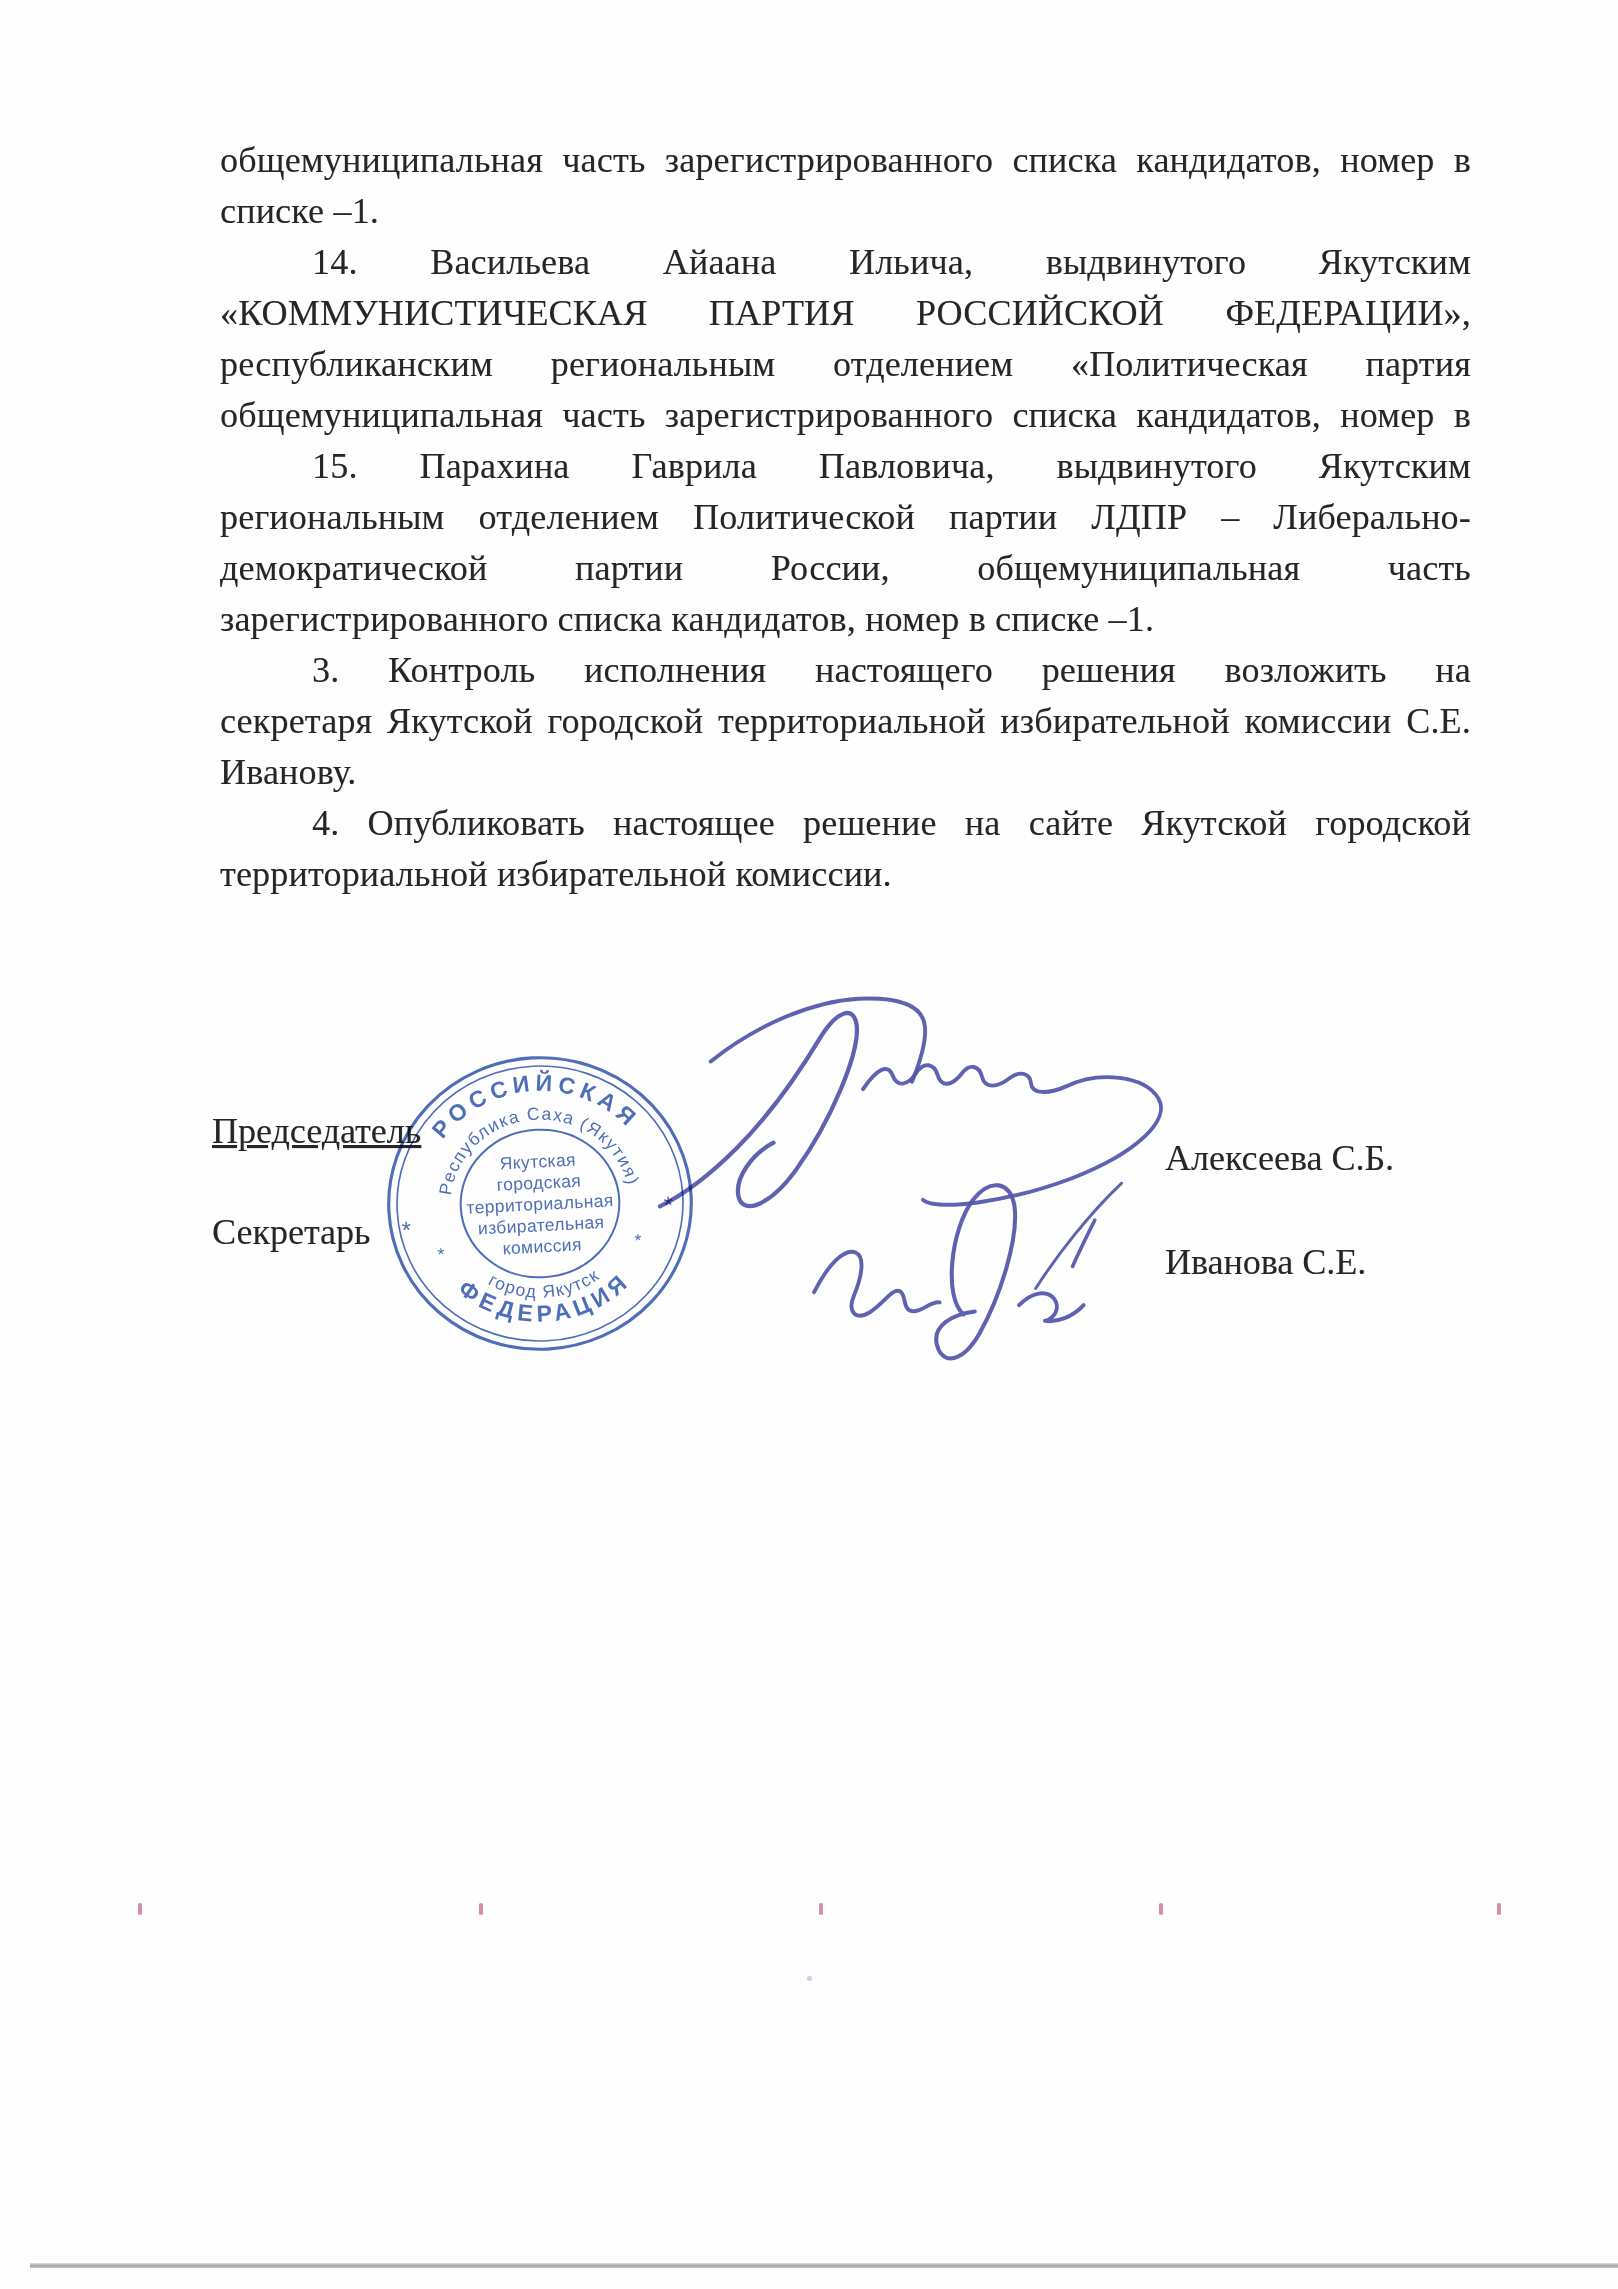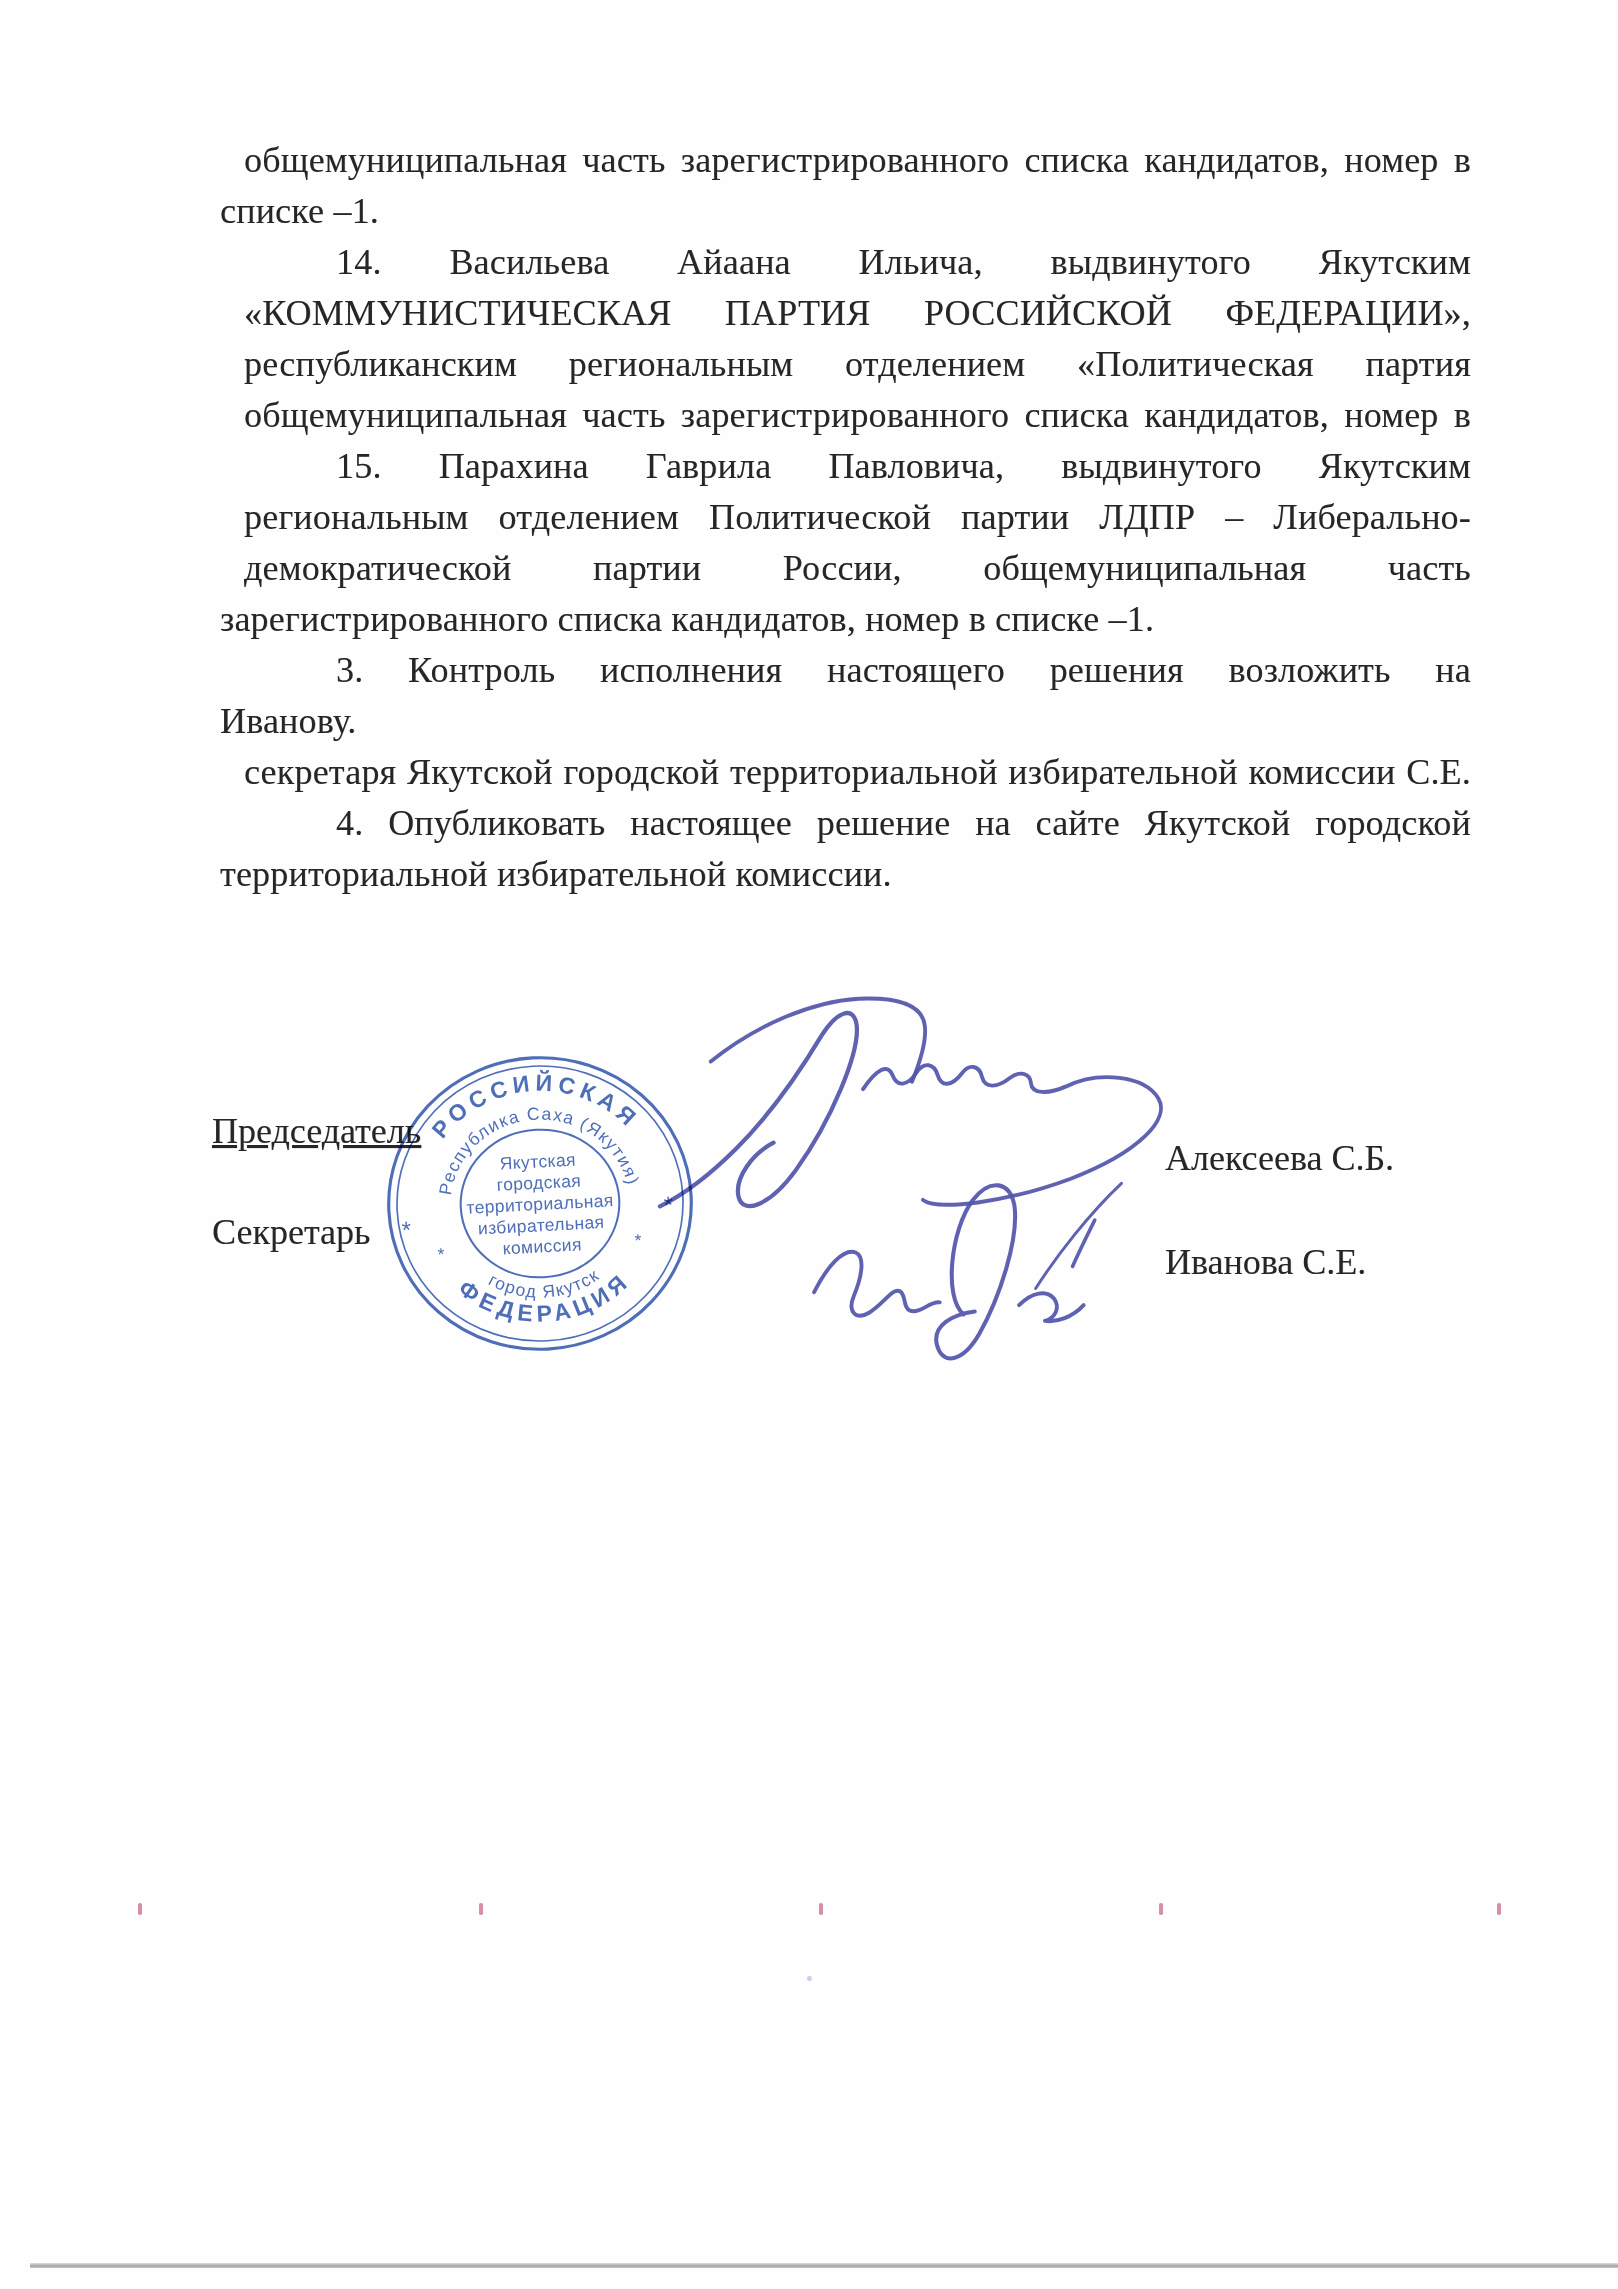--- a/index.html
+++ b/index.html
@@ -27,21 +27,21 @@
   .line {
     height: 51px;
     line-height: 51px;
     font-size: 36px;
     color: var(--text-ink);
     letter-spacing: 0.2px;
     white-space: normal;
     overflow: hidden;
     text-shadow: 0.4px 0.4px 0.6px rgba(60,60,60,0.30);
   }
-  .line.j { text-align: justify; margin-left: 24px; }
+  .line.j { text-align: justify; }
   .line.j::after { content: ""; display: inline-block; width: 100%; height: 0; }
   .line.ind { text-indent: 92px; }
   
   .sig-label, .sig-name {
     position: absolute;
     font-size: 36px;
     line-height: 46px;
     color: var(--text-ink);
     text-shadow: 0.4px 0.4px 0.6px rgba(60,60,60,0.30);
     white-space: nowrap;
@@ -127,22 +127,22 @@
       <div class="line">списке –1.</div>
       <div class="line j ind">14. Васильева Айаана Ильича, выдвинутого Якутским</div>
       <div class="line j">«КОММУНИСТИЧЕСКАЯ ПАРТИЯ РОССИЙСКОЙ ФЕДЕРАЦИИ»,</div>
       <div class="line j">республиканским региональным отделением «Политическая партия</div>
       <div class="line j">общемуниципальная часть зарегистрированного списка кандидатов, номер в</div>
       <div class="line j ind">15. Парахина Гаврила Павловича, выдвинутого Якутским</div>
       <div class="line j">региональным отделением Политической партии ЛДПР – Либерально-</div>
       <div class="line j">демократической партии России, общемуниципальная часть</div>
       <div class="line">зарегистрированного списка кандидатов, номер в списке –1.</div>
       <div class="line j ind">3. Контроль исполнения настоящего решения возложить на</div>
+      <div class="line j">секретаря Якутской городской территориальной избирательной комиссии С.Е.</div>
       <div class="line">Иванову.</div>
-      <div class="line j">секретаря Якутской городской территориальной избирательной комиссии С.Е.</div>
       <div class="line j ind">4. Опубликовать настоящее решение на сайте Якутской городской</div>
       <div class="line">территориальной избирательной комиссии.</div>
     </div>
 
   <div class="sig-label row1">Председатель</div>
   <div class="sig-label row2">Секретарь</div>
   <div class="sig-name row1">Алексеева С.Б.</div>
   <div class="sig-name row2">Иванова С.Е.</div>
 
   <svg class="stamp" viewBox="0 0 336 324">

